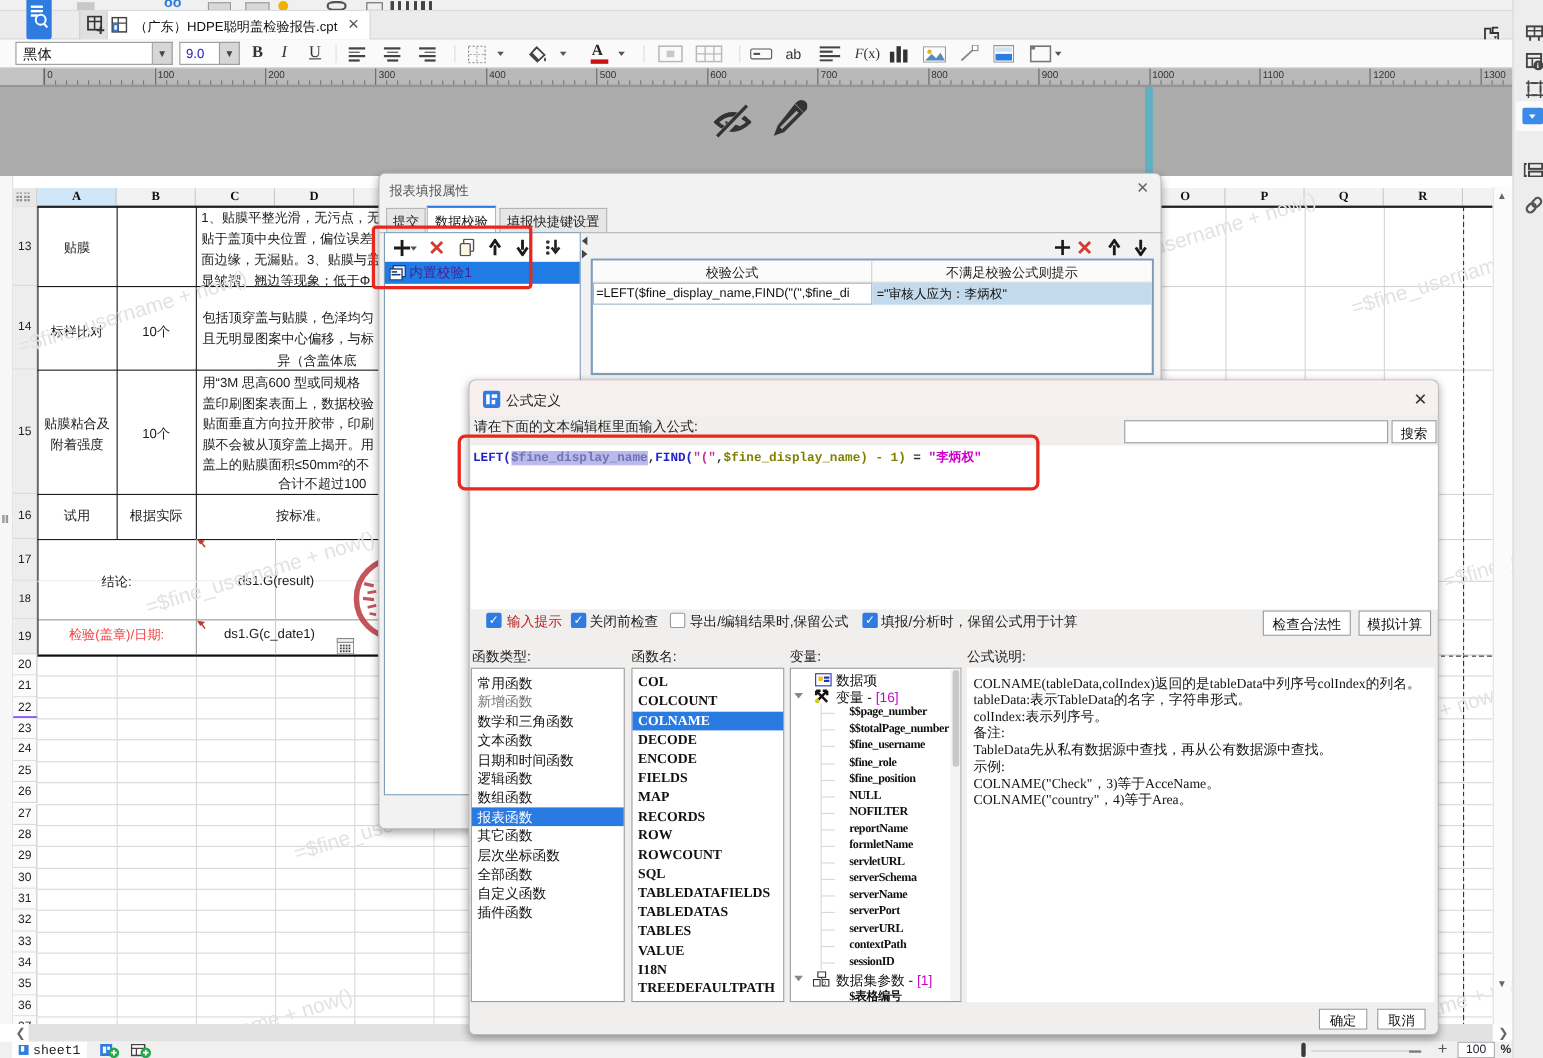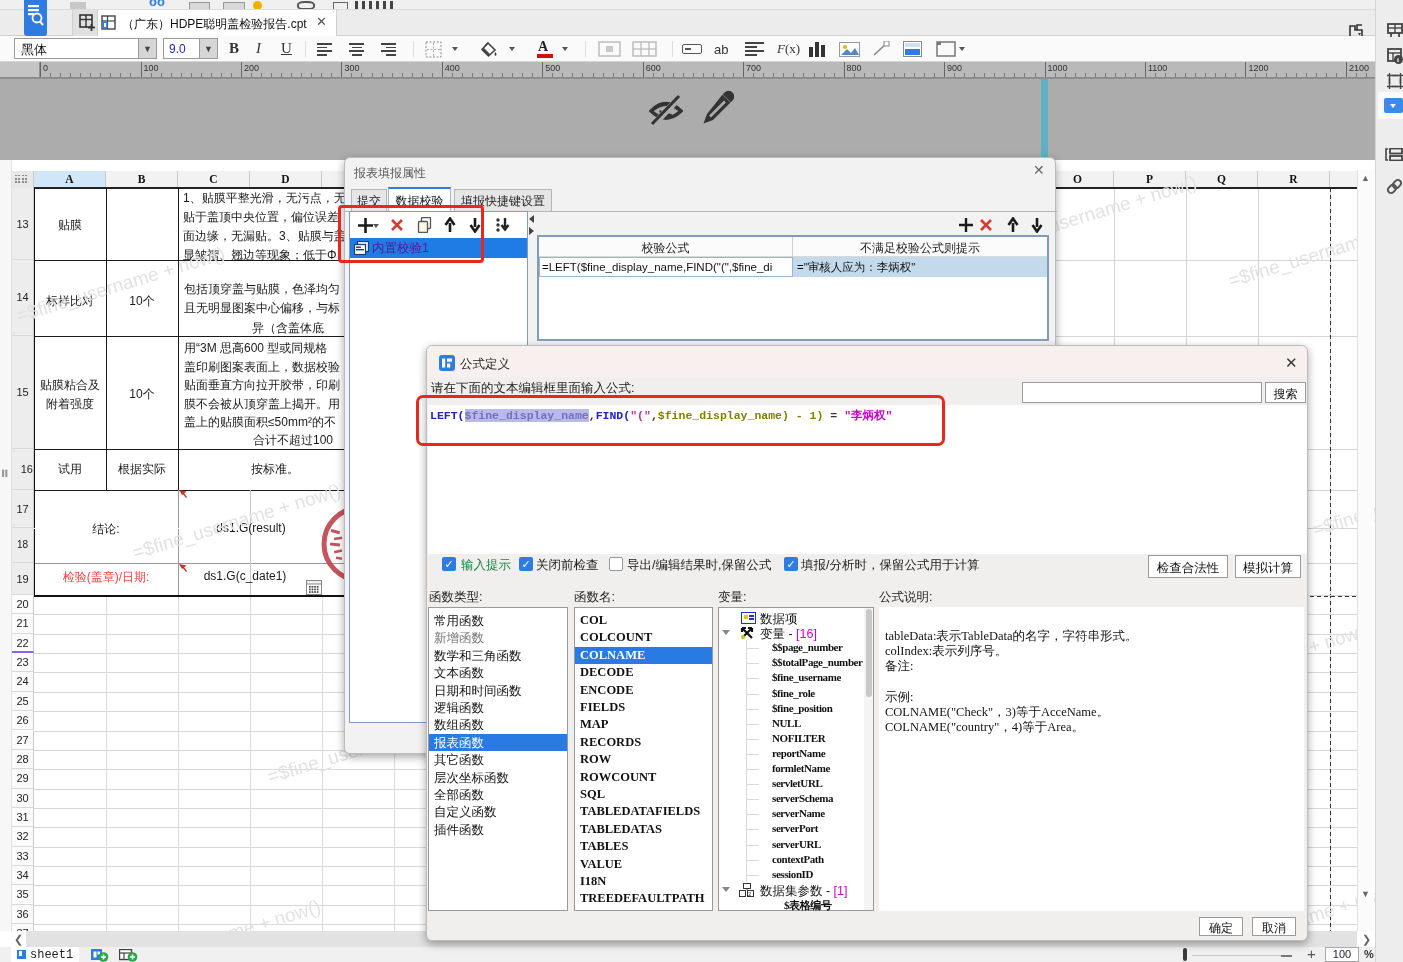--- a/index.html
+++ b/index.html
@@ -292,21 +292,21 @@
 <div class="abs" style="left:1215.4px;top:11px;width:1px;height:5px;background:#777;"></div>
 <div class="abs" style="left:1225.5px;top:11px;width:1px;height:5px;background:#777;"></div>
 <div class="abs" style="left:1235.5px;top:11px;width:1px;height:5px;background:#777;"></div>
 <div class="abs" style="left:1245.6px;top:11px;width:1px;height:5px;background:#777;"></div>
 <div class="abs" style="left:1255.6px;top:11px;width:1px;height:5px;background:#777;"></div>
 <div class="abs" style="left:1265.7px;top:11px;width:1px;height:5px;background:#777;"></div>
 <div class="abs" style="left:1275.7px;top:11px;width:1px;height:5px;background:#777;"></div>
 <div class="abs" style="left:1285.8px;top:11px;width:1px;height:5px;background:#777;"></div>
 <div class="abs" style="left:1295.8px;top:11px;width:1px;height:5px;background:#777;"></div>
 <div class="abs" style="left:1305.9px;top:0;width:1px;height:16px;background:#666;"></div>
-<div class="abs" style="left:1308.9px;top:1px;font-size:9px;color:#333;">2100</div>
+<div class="abs" style="left:1308.9px;top:1px;font-size:9px;color:#333;">1300</div>
 <div class="abs" style="left:1315.9px;top:11px;width:1px;height:5px;background:#777;"></div>
 <div class="abs" style="left:1325.9px;top:11px;width:1px;height:5px;background:#777;"></div>
 </div>
   <div class="abs" style="left:0;top:0;width:40px;height:16px;background:#c4c4c4;border-right:1px solid #909090;"></div>
 </div>
 
 <div class="abs" id="canvas" style="left:0;top:78px;width:1375px;height:82px;background:#acacac;border-top:1px solid #8f8f8f;">
   <svg class="abs" style="left:649px;top:14px;" width="34" height="33" viewBox="0 0 34 33">
     <path d="M2 18 Q17 4 32 18 Q17 32 2 18 Z" fill="none" stroke="#333" stroke-width="3.6"></path>
     <path d="M4.5 16 Q17 5.5 29.5 16 Q24 10.5 17 10.5 Q10 10.5 4.5 16 Z" fill="#333" stroke="#333" stroke-width="3.4"></path>
@@ -366,21 +366,21 @@
 <div class="abs" style="left:898px;top:10.5px;width:72px;height:17px;background:transparent;border-right:1px solid #c9c9c9;color:#111;font-size:11.5px;font-weight:bold;text-align:center;padding-top:2.5px;font-family:Liberation Serif,serif;">M</div>
 <div class="abs" style="left:970px;top:10.5px;width:72px;height:17px;background:transparent;border-right:1px solid #c9c9c9;color:#111;font-size:11.5px;font-weight:bold;text-align:center;padding-top:2.5px;font-family:Liberation Serif,serif;">N</div>
 <div class="abs" style="left:1042px;top:10.5px;width:72px;height:17px;background:transparent;border-right:1px solid #c9c9c9;color:#111;font-size:11.5px;font-weight:bold;text-align:center;padding-top:2.5px;font-family:Liberation Serif,serif;">O</div>
 <div class="abs" style="left:1114px;top:10.5px;width:72px;height:17px;background:transparent;border-right:1px solid #c9c9c9;color:#111;font-size:11.5px;font-weight:bold;text-align:center;padding-top:2.5px;font-family:Liberation Serif,serif;">P</div>
 <div class="abs" style="left:1186px;top:10.5px;width:72px;height:17px;background:transparent;border-right:1px solid #c9c9c9;color:#111;font-size:11.5px;font-weight:bold;text-align:center;padding-top:2.5px;font-family:Liberation Serif,serif;">Q</div>
 <div class="abs" style="left:1258px;top:10.5px;width:72px;height:17px;background:transparent;border-right:1px solid #c9c9c9;color:#111;font-size:11.5px;font-weight:bold;text-align:center;padding-top:2.5px;font-family:Liberation Serif,serif;">R</div>
 <div class="abs" style="left:1330px;top:10.5px;width:72px;height:17px;background:transparent;border-right:1px solid #c9c9c9;color:#111;font-size:11.5px;font-weight:bold;text-align:center;padding-top:2.5px;font-family:Liberation Serif,serif;">S</div>
 <div class="abs" style="left:12px;top:27.6px;width:22px;height:72.1px;background:#ededed;border-right:1px solid #c9c9c9;border-bottom:1px solid #d9d9d9;color:#222;font-size:11px;text-align:center;line-height:72.1px;">13</div>
 <div class="abs" style="left:12px;top:99.7px;width:22px;height:75.9px;background:#ededed;border-right:1px solid #c9c9c9;border-bottom:1px solid #d9d9d9;color:#222;font-size:11px;text-align:center;line-height:75.9px;">14</div>
 <div class="abs" style="left:12px;top:175.6px;width:22px;height:113.2px;background:#ededed;border-right:1px solid #c9c9c9;border-bottom:1px solid #d9d9d9;color:#222;font-size:11px;text-align:center;line-height:113.2px;">15</div>
-<div class="abs" style="left:12px;top:288.8px;width:22px;height:40.9px;background:#ededed;border-right:1px solid #c9c9c9;border-bottom:1px solid #d9d9d9;color:#222;font-size:11px;text-align:right;line-height:40.9px;">16</div>
+<div class="abs" style="left:12px;top:288.8px;width:22px;height:40.9px;background:#ededed;border-right:1px solid #c9c9c9;border-bottom:1px solid #d9d9d9;color:#222;font-size:11px;text-align:center;line-height:40.9px;">16</div>
 <div class="abs" style="left:12px;top:329.7px;width:22px;height:38.7px;background:#ededed;border-right:1px solid #c9c9c9;border-bottom:1px solid #d9d9d9;color:#222;font-size:11px;text-align:center;line-height:38.7px;">17</div>
 <div class="abs" style="left:12px;top:368.4px;width:22px;height:34.6px;background:#ededed;border-right:1px solid #c9c9c9;border-bottom:1px solid #d9d9d9;color:#222;font-size:10px;text-align:center;line-height:34.6px;">18</div>
 <div class="abs" style="left:12px;top:403.0px;width:22px;height:32.0px;background:#ededed;border-right:1px solid #c9c9c9;border-bottom:1px solid #d9d9d9;color:#222;font-size:11px;text-align:center;line-height:32.0px;">19</div>
 <div class="abs" style="left:12px;top:435.0px;width:22px;height:19.4px;background:#fbfbfb;border-right:1px solid #c9c9c9;border-bottom:1px solid #d9d9d9;color:#222;font-size:11px;text-align:center;line-height:19.4px;">20</div>
 <div class="abs" style="left:12px;top:454.4px;width:22px;height:19.4px;background:#fbfbfb;border-right:1px solid #c9c9c9;border-bottom:1px solid #d9d9d9;color:#222;font-size:11px;text-align:center;line-height:19.4px;">21</div>
 <div class="abs" style="left:12px;top:473.7px;width:22px;height:19.4px;background:#fbfbfb;border-right:1px solid #c9c9c9;border-bottom:2px solid #8b5cf6;color:#222;font-size:11px;text-align:center;line-height:19.4px;">22</div>
 <div class="abs" style="left:12px;top:493.1px;width:22px;height:19.4px;background:#fbfbfb;border-right:1px solid #c9c9c9;border-bottom:1px solid #d9d9d9;color:#222;font-size:11px;text-align:center;line-height:19.4px;">23</div>
 <div class="abs" style="left:12px;top:512.4px;width:22px;height:19.4px;background:#fbfbfb;border-right:1px solid #c9c9c9;border-bottom:1px solid #d9d9d9;color:#222;font-size:11px;text-align:center;line-height:19.4px;">24</div>
 <div class="abs" style="left:12px;top:531.8px;width:22px;height:19.4px;background:#fbfbfb;border-right:1px solid #c9c9c9;border-bottom:1px solid #d9d9d9;color:#222;font-size:11px;text-align:center;line-height:19.4px;">25</div>
 <div class="abs" style="left:12px;top:551.1px;width:22px;height:19.4px;background:#fbfbfb;border-right:1px solid #c9c9c9;border-bottom:1px solid #d9d9d9;color:#222;font-size:11px;text-align:center;line-height:19.4px;">26</div>
@@ -612,21 +612,21 @@
 <rect x="8" y="8.5" width="3.2" height="4" fill="#fff"></rect>
 </svg>
 <div class="abs" style="left:33px;top:10px;font-size:12.5px;color:#222;">公式定义</div>
 <div class="abs" style="left:858px;top:8px;font-size:15px;color:#333;">✕</div>
 <div class="abs" style="left:4px;top:34px;font-size:12.5px;color:#222;">请在下面的文本编辑框里面输入公式:</div>
 <div class="abs" style="left:595px;top:36px;width:240px;height:21px;background:#fff;border:1px solid #9a9a9a;"></div>
 <div class="abs" style="left:838px;top:36px;width:41px;height:21px;background:#fff;border:1px solid #9a9a9a;font-size:12px;color:#111;text-align:center;padding-top:3px;">搜索</div>
 <div class="abs" style="left:1px;top:59px;width:879px;height:149px;background:#fff;"></div>
 <div class="abs" style="left:3px;top:62px;font-size:11.5px;font-weight:bold;font-family:Liberation Mono,monospace;white-space:nowrap;"><span style="color:#2222cc;">LEFT(</span><span style="background:#b9b9ea;color:#7272b6;">$fine_display_name</span><span style="color:#333;">,</span><span style="color:#2222cc;">FIND(</span><span style="color:#c03399;">"("</span><span style="color:#333;">,</span><span style="color:#808000;">$fine_display_name) - 1)</span><span style="color:#333;"> = </span><span style="color:#cc00cc;">"李炳权"</span></div>
 <div class="abs" style="left:15px;top:211px;width:14px;height:14px;background:#2e7ce2;border-radius:2px;color:#fff;font-size:11px;text-align:center;line-height:14px;">✓</div>
-<div class="abs" style="left:34px;top:211px;font-size:12.5px;color:#15803d;">输入提示</div>
+<div class="abs" style="left:34px;top:211px;font-size:12.5px;color:#b91c1c;">输入提示</div>
 <div class="abs" style="left:92px;top:211px;width:14px;height:14px;background:#2e7ce2;border-radius:2px;color:#fff;font-size:11px;text-align:center;line-height:14px;">✓</div>
 <div class="abs" style="left:109px;top:211px;font-size:12.5px;color:#222;">关闭前检查</div>
 <div class="abs" style="left:182px;top:211px;width:14px;height:14px;background:#fff;border:1px solid #999;border-radius:2px;"></div>
 <div class="abs" style="left:200px;top:211px;font-size:12.5px;color:#222;">导出/编辑结果时,保留公式</div>
 <div class="abs" style="left:357px;top:211px;width:14px;height:14px;background:#2e7ce2;border-radius:2px;color:#fff;font-size:11px;text-align:center;line-height:14px;">✓</div>
 <div class="abs" style="left:374px;top:211px;font-size:12.5px;color:#222;">填报/分析时，保留公式用于计算</div>
 <div class="abs" style="left:721px;top:209px;width:80px;height:23px;background:#fff;border:1px solid #9a9a9a;font-size:12.5px;color:#111;text-align:center;padding-top:4px;">检查合法性</div>
 <div class="abs" style="left:808px;top:209px;width:66px;height:23px;background:#fff;border:1px solid #9a9a9a;font-size:12.5px;color:#111;text-align:center;padding-top:4px;">模拟计算</div>
 <div class="abs" style="left:2px;top:243px;font-size:12.5px;color:#222;">函数类型:</div>
 <div class="abs" style="left:147px;top:243px;font-size:12.5px;color:#222;">函数名:</div>
@@ -715,26 +715,28 @@
 <div class="abs" style="left:345px;top:521.7px;font-size:11px;font-family:Liberation Serif,serif;font-weight:bold;color:#111;white-space:nowrap;width:102px;overflow:hidden;letter-spacing:-0.4px;">sessionID</div>
 <div class="abs" style="left:295px;top:540.8000000000004px;width:0;height:0;border-left:4.5px solid transparent;border-right:4.5px solid transparent;border-top:5.5px solid #888;"></div>
 <svg class="abs" style="left:312px;top:536.8px;" width="16" height="14" viewBox="0 0 16 14">
 <rect x="4.5" y="0.5" width="7" height="5" fill="none" stroke="#333"></rect>
 <rect x="0.5" y="7.5" width="6" height="6" fill="none" stroke="#333"></rect>
 <rect x="8.5" y="7.5" width="6" height="6" fill="#fff" stroke="#333"></rect>
 <text x="9" y="13" font-size="6" fill="#333">2</text>
 <line x1="8" y1="5.5" x2="8" y2="7" stroke="#333"></line>
     </svg>
 <div class="abs" style="left:333px;top:536.8px;font-size:12.5px;color:#111;white-space:nowrap;">数据集参数 - <span style="color:#cc00cc;">[1]</span></div>
-<div class="abs" style="left:357px;top:551.9px;font-size:11px;font-family:Liberation Serif,serif;font-weight:bold;color:#111;white-space:nowrap;width:102px;overflow:hidden;letter-spacing:-0.4px;">$表格编号</div>
+<div class="abs" style="left:345px;top:551.9px;font-size:11px;font-family:Liberation Serif,serif;font-weight:bold;color:#111;white-space:nowrap;width:102px;overflow:hidden;letter-spacing:-0.4px;">$表格编号</div>
 <div class="abs" style="left:437px;top:262px;width:9px;height:302px;background:#f4f4f4;"></div>
 <div class="abs" style="left:438.5px;top:263px;width:6px;height:88px;background:#c8c8c8;border-radius:3px;"></div>
+<div class="abs" style="left:458px;top:266.5px;font-size:12.5px;font-family:Liberation Serif,serif;color:#111;white-space:nowrap;">COLNAME(tableData,colIndex)返回的是tableData中列序号colIndex的列名。</div>
 <div class="abs" style="left:458px;top:281.7px;font-size:12.5px;font-family:Liberation Serif,serif;color:#111;white-space:nowrap;">tableData:表示TableData的名字，字符串形式。</div>
 <div class="abs" style="left:458px;top:296.9px;font-size:12.5px;font-family:Liberation Serif,serif;color:#111;white-space:nowrap;">colIndex:表示列序号。</div>
 <div class="abs" style="left:458px;top:312.1px;font-size:12.5px;font-family:Liberation Serif,serif;color:#111;white-space:nowrap;">备注:</div>
+<div class="abs" style="left:458px;top:327.3px;font-size:12.5px;font-family:Liberation Serif,serif;color:#111;white-space:nowrap;">TableData先从私有数据源中查找，再从公有数据源中查找。</div>
 <div class="abs" style="left:458px;top:342.5px;font-size:12.5px;font-family:Liberation Serif,serif;color:#111;white-space:nowrap;">示例:</div>
 <div class="abs" style="left:458px;top:357.7px;font-size:12.5px;font-family:Liberation Serif,serif;color:#111;white-space:nowrap;">COLNAME("Check"，3)等于AcceName。</div>
 <div class="abs" style="left:458px;top:372.9px;font-size:12.5px;font-family:Liberation Serif,serif;color:#111;white-space:nowrap;">COLNAME("country"，4)等于Area。</div>
 <div class="abs" style="left:772px;top:571px;width:44px;height:19px;background:#fff;border:1px solid #9a9a9a;font-size:12px;color:#111;text-align:center;padding-top:2px;">确定</div>
 <div class="abs" style="left:825px;top:571px;width:44px;height:19px;background:#fff;border:1px solid #9a9a9a;font-size:12px;color:#111;text-align:center;padding-top:2px;">取消</div>
 </div>
 
 <div class="abs" style="left:338px;top:205px;width:146px;height:58px;border:3.5px solid #e8281e;border-radius:4px;z-index:60;"></div>
 <div class="abs" style="left:416px;top:395px;width:529px;height:51px;border:3px solid #e8281e;border-radius:7px;z-index:60;"></div>
 

